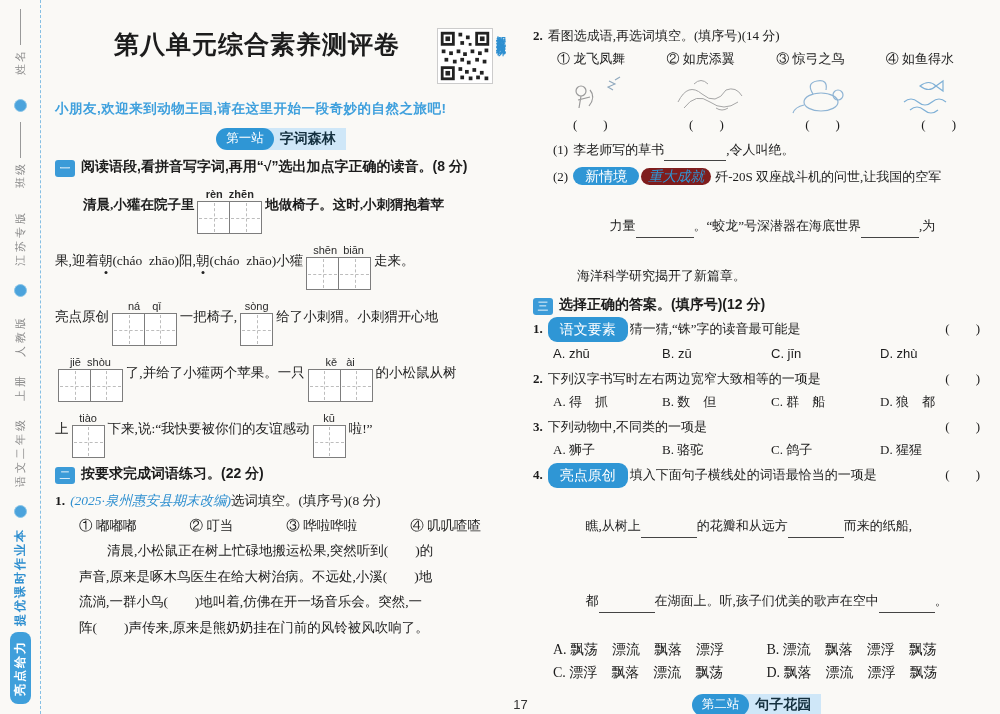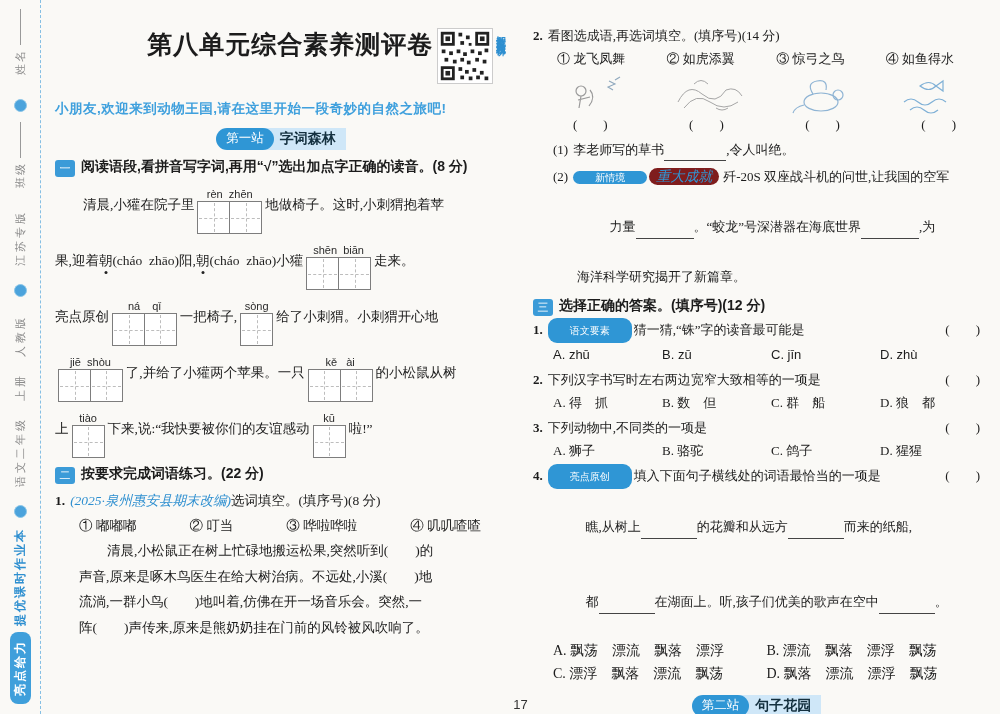--- a/index.html
+++ b/index.html
@@ -33,21 +33,21 @@
 
   
   .main { position:absolute; left:41px; top:0; right:0; bottom:0; padding:14px 14px 0 14px; }
   .cols { display:flex; }
   .colL { width:452px; margin-right:26px; }
   .colR { width:447px; padding-top:6px; }
 
   
   .hdr { display:flex; align-items:flex-start; margin-top:14px; }
   .hdr-text { flex:1; text-align:center; padding-left:26px; }
-  .title { font-size:25px; font-weight:bold; letter-spacing:1px;text-align:right; }
+  .title { font-size:25px; font-weight:bold; letter-spacing:1px; }
   .meta { font-style:italic; font-size:13.5px; margin-top:10px; white-space:pre-wrap; }
   .scoreline { display:inline-block; width:76px; border-bottom:1px solid #666; height:1em; vertical-align:bottom; }
   .qr-wrap { display:flex; flex:none; margin-left:4px; }
   .qr { width:56px; height:56px; border:1px solid #ccc; background:#fff; }
   .qr-labels { writing-mode:vertical-rl; font-family:"Liberation Sans",sans-serif;
     font-size:9.5px; font-weight:bold; color:#2e8fd0; line-height:1.25; margin-left:2px; letter-spacing:1px; }
 
   .welcome { color:#3fa0dd; font-family:"Liberation Sans",sans-serif; font-weight:bold;
     font-size:13.5px; margin-top:16px; letter-spacing:0.5px; }
 
@@ -57,21 +57,21 @@
   .st-name { background:#cfe7f8; color:#14303f; font-family:Liberation Mono, monospace;
     font-weight:bold; font-size:14px; padding:2px 10px 2px 16px; margin-left:-10px; }
 
   .sec { display:flex; align-items:flex-start; margin-top:8px;
     font-family:"Liberation Sans",sans-serif; font-weight:bold; font-size:14px; }
   .marker { flex:none; width:20px; height:17px; background:#3b9bd8; color:#fff; border-radius:3px;
     font-size:11px; line-height:17px; text-align:center; font-weight:normal; margin:2px 6px 0 0; }
 
   
   .pline { display:flex; align-items:center; min-height:56px; font-size:13.5px; white-space:pre-wrap; }
-  .pline.indent { padding-left:28px; }
+  .pline.indent { padding-left:28px;font-weight:bold; }
   .pt { white-space:pre-wrap; }
   .dotu { position:relative; }
   .dotu::after { content:""; position:absolute; left:50%; bottom:-4px; width:3px; height:3px;
     border-radius:50%; background:#222; transform:translateX(-50%); }
   .pyg { display:inline-flex; flex-direction:column; align-items:center; margin:0 3px;
     transform:translateY(6px); flex:none; }
   .py { font-family:"Liberation Sans",sans-serif; font-size:11px; color:#2a2a2a;
     line-height:13px; white-space:pre; }
   .boxes { display:flex; }
   .tbox { width:33px; height:33px; border:1.2px solid #7d7d7d; background:#fff; position:relative; }
@@ -91,21 +91,21 @@
   .ptext { font-size:13.5px; line-height:25.5px; padding-left:24px; white-space:pre-wrap; }
   .ptext.findent { text-indent:28px; }
 
   
   .colR .iline, .colR .opts, .colR .ptext { font-size:13px; line-height:23px; }
   .imgrow { display:flex; justify-content:space-between; padding:4px 14px 0 30px; }
   .ill { width:76px; height:42px; }
   .parenrow { display:flex; justify-content:space-between; padding:0 24px 0 40px;
     font-size:13px; white-space:pre; }
   .badge-solid { background:#2f96d5; color:#fff; font-family:"Liberation Sans",sans-serif;
-    font-size:10px; border-radius:9px; padding:1px 22px; margin-right:2px; white-space:nowrap; }
+    font-size:14px; border-radius:9px; padding:1px 12px; margin-right:2px; white-space:nowrap; }
   .badge-light { background:#7f1d1d; color:#2f96d5; font-size:14px; font-style:italic;
     border-radius:9px; padding:1px 7px; margin-right:4px; white-space:nowrap; }
   .blank { display:inline-block; border-bottom:1px solid #444; height:1em; vertical-align:bottom; }
   .qrow { display:flex; font-size:13px; line-height:23px; margin-top:2px; }
   .qrow .paren { margin-left:auto; white-space:pre; }
   .choices { display:flex; padding-left:20px; font-size:13px; line-height:23px;gap:9px; }
   .choices .c4 { width:25%; white-space:pre-wrap; }
   .choices2 { display:flex; padding-left:20px; font-size:14px; line-height:23px;justify-content:flex-end; }
   .choices2 .c2 { width:50%; white-space:pre-wrap; }
   .hang { padding-left:40px; }

